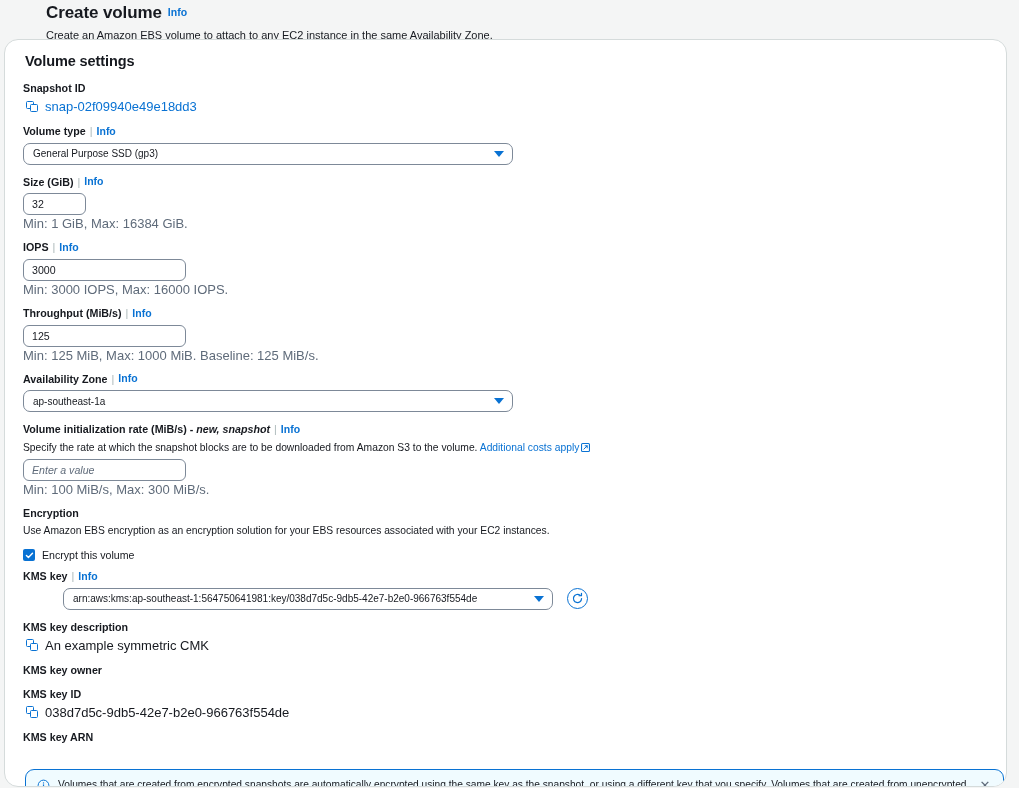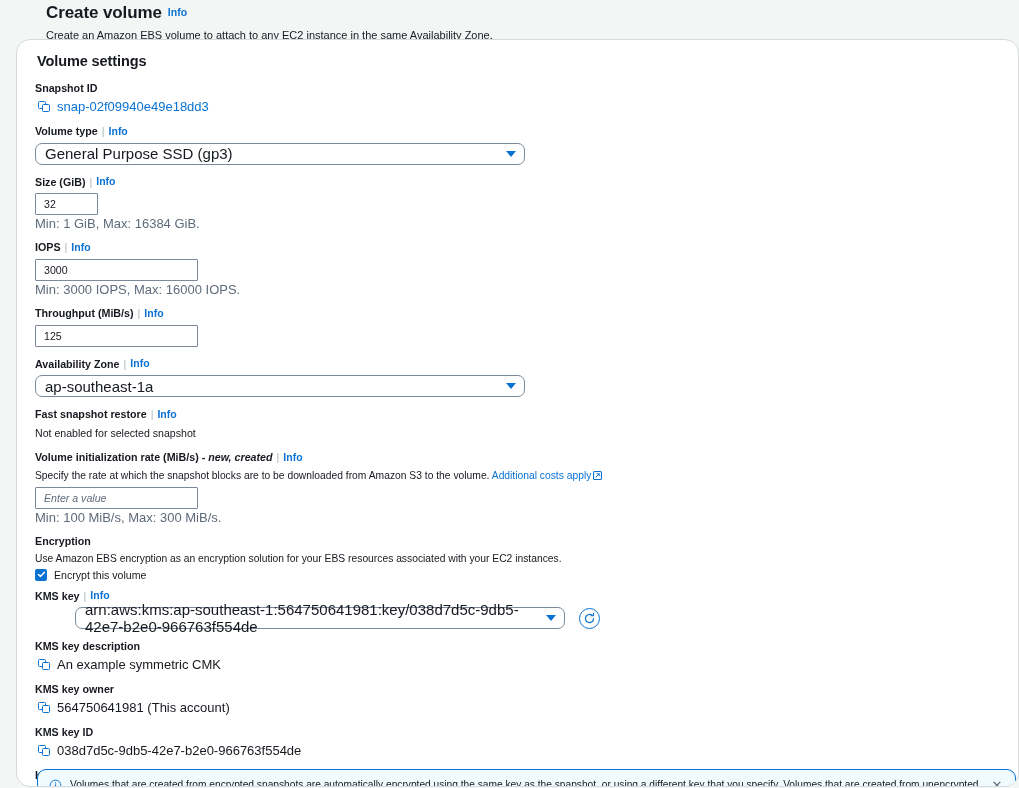--- a/index.html
+++ b/index.html
@@ -23,21 +23,21 @@
     color: #0972d3; font-size: 10.5px; font-weight: bold;
     text-decoration: none; cursor: pointer; vertical-align: middle;
     margin-left: 6px; position: relative; top: -1px;
   }
   .page-desc {
     font-size: 11px; color: #16191f; margin-top: 5px; line-height: 14px;
   }
 
   
   .card {
-    position: absolute; left: 16px; top: 39px;
+    position: absolute; left: 4px; top: 39px;
     width: 1003px; height: 748px;
     background: #ffffff;
     border: 1px solid #d5dbdb;
     border-radius: 14px;
     overflow: hidden;
   }
   .card-inner { padding: 13px 18px 0 18px; }
   .section-title {
     font-size: 14.5px; font-weight: bold; color: #16191f;
     letter-spacing: -0.1px; margin: 0 0 13px 2px;
@@ -61,51 +61,51 @@
   .copy-row .ctext.link { color: #0972d3; cursor: pointer; }
   .copy-icon { flex: none; width: 12px; height: 12px; position: relative; cursor: pointer; }
   .copy-icon i {
     position: absolute; display: block; border: 1.3px solid #0972d3; border-radius: 1.5px;
   }
   .copy-icon i.back { left: 0; top: 0; width: 8px; height: 8px; }
   .copy-icon i.front { left: 3.5px; top: 3.5px; width: 8px; height: 8px; background: #fff; }
 
   
   .inp {
-    height: 22px; border: 1px solid #7d8998; border-radius: 1px;
+    height: 22px; border: 1px solid #7d8998; border-radius: 6px;
     background: #fff; font-size: 10.6px; color: #16191f;
     padding: 8px 8px; display: flex; align-items: center;
     font-family: "Liberation Sans", sans-serif;
   }
   .inp.ph { color: #5f6b7a; font-style: italic; }
   .inp.w-size { width: 63px; }
   .inp.w-med { width: 163px; }
   .select {
     height: 22px; border: 1px solid #7d8998; border-radius: 7px; background: #fff;
     display: flex; align-items: center; justify-content: space-between;
-    padding: 0 8px 0 9px; font-size: 15px; color: #16191f; cursor: pointer;
+    padding: 0 8px 0 9px; font-size: 10px; color: #16191f; cursor: pointer;
   }
   .select.w-type { width: 490px; }
   .select.w-kms  { width: 490px; }
   .caret {
     width: 0; height: 0; flex: none;
     border-left: 5px solid transparent; border-right: 5px solid transparent;
     border-top: 6px solid #0972d3; margin-left: 8px;
   }
 
   
   .kms-row { display: flex; align-items: center; gap: 14px; padding-left: 40px; }
   .refresh-btn {
     width: 21px; height: 21px; border: 1.4px solid #0972d3; border-radius: 50%;
     display: flex; align-items: center; justify-content: center; cursor: pointer;
     background: #fff; flex: none;
   }
 
   
-  .cbx-row { display: flex; align-items: center; gap: 7px; margin-top: 4px; }
+  .cbx-row { display: flex; align-items: center; gap: 7px; margin-top: 12px; }
   .cbx {
     width: 12px; height: 12px; border-radius: 2px; background: #0972d3;
     display: flex; align-items: center; justify-content: center; flex: none; cursor: pointer;
   }
   .cbx-label { font-size: 10.6px; color: #16191f; }
 
   
   .ilink { color: #0972d3; text-decoration: none; cursor: pointer; margin-top: 12px; }
   .ext-ico { display: inline-block; vertical-align: -1px; margin-left: 2px; }
 
@@ -165,37 +165,34 @@
 
       <div class="field">
         <div class="flabel"><span>IOPS</span><span class="sep">|</span><a class="info-link" style="margin-left:0">Info</a></div>
         <div class="inp w-med">3000</div>
         <div class="fhint">Min: 3000 IOPS, Max: 16000 IOPS.</div>
       </div>
 
       <div class="field">
         <div class="flabel"><span>Throughput (MiB/s)</span><span class="sep">|</span><a class="info-link" style="margin-left:0">Info</a></div>
         <div class="inp w-med">125</div>
+        <div class="fhint">Min: 125 MiB, Max: 1000 MiB. Baseline: 125 MiB/s.</div>
       </div>
 
       <div class="field">
         <div class="flabel"><span>Availability Zone</span><span class="sep">|</span><a class="info-link" style="margin-left:0">Info</a></div>
         <div class="select w-type">
           <span>ap-southeast-1a</span>
           <span class="caret"></span>
         </div>
       </div>
 
-      <div class="field">
-        <div class="flabel"><span>Fast snapshot restore</span><span class="sep">|</span><a class="info-link" style="margin-left:0">Info</a></div>
-        <div class="fvalue-plain">Not enabled for selected snapshot</div>
-      </div>
-
-      <div class="field">
-        <div class="flabel"><span>Volume initialization rate (MiB/s) - </span><span class="emph">new, created</span><span class="sep">|</span><a class="info-link" style="margin-left:0">Info</a></div>
+
+      <div class="field">
+        <div class="flabel"><span>Volume initialization rate (MiB/s) - </span><span class="emph">new, snapshot</span><span class="sep">|</span><a class="info-link" style="margin-left:0">Info</a></div>
         <div class="fdesc"><span>Specify the rate at which the snapshot blocks are to be downloaded from Amazon S3 to the volume. </span><a class="ilink">Additional costs apply</a><span class="ext-ico"><svg width="9" height="9" viewBox="0 0 10 10">
                 <rect x="0.6" y="0.6" width="8.8" height="8.8" rx="1.2" fill="none" stroke="#0972d3" stroke-width="1.2"></rect>
                 <path d="M3.2 6.8 L6.8 3.2 M4.6 3.1 H6.9 V5.4" stroke="#0972d3" stroke-width="1.1" fill="none" stroke-linecap="round"></path>
               </svg></span></div>
         <div class="inp w-med ph">Enter a value</div>
         <div class="fhint">Min: 100 MiB/s, Max: 300 MiB/s.</div>
       </div>
 
       <div class="field" style="margin-bottom:9px;">
         <div class="flabel">Encryption</div>
@@ -232,27 +229,20 @@
           <span class="copy-icon">
               <i class="back"></i>
               <i class="front"></i>
             </span>
           <span class="ctext">An example symmetric CMK</span>
         </div>
       </div>
 
       <div class="field">
         <div class="flabel">KMS key owner</div>
-        <div class="copy-row">
-          <span class="copy-icon">
-              <i class="back"></i>
-              <i class="front"></i>
-            </span>
-          <span class="ctext">564750641981 (This account)</span>
-        </div>
       </div>
 
       <div class="field">
         <div class="flabel">KMS key ID</div>
         <div class="copy-row">
           <span class="copy-icon">
               <i class="back"></i>
               <i class="front"></i>
             </span>
           <span class="ctext">038d7d5c-9db5-42e7-b2e0-966763f554de</span>

